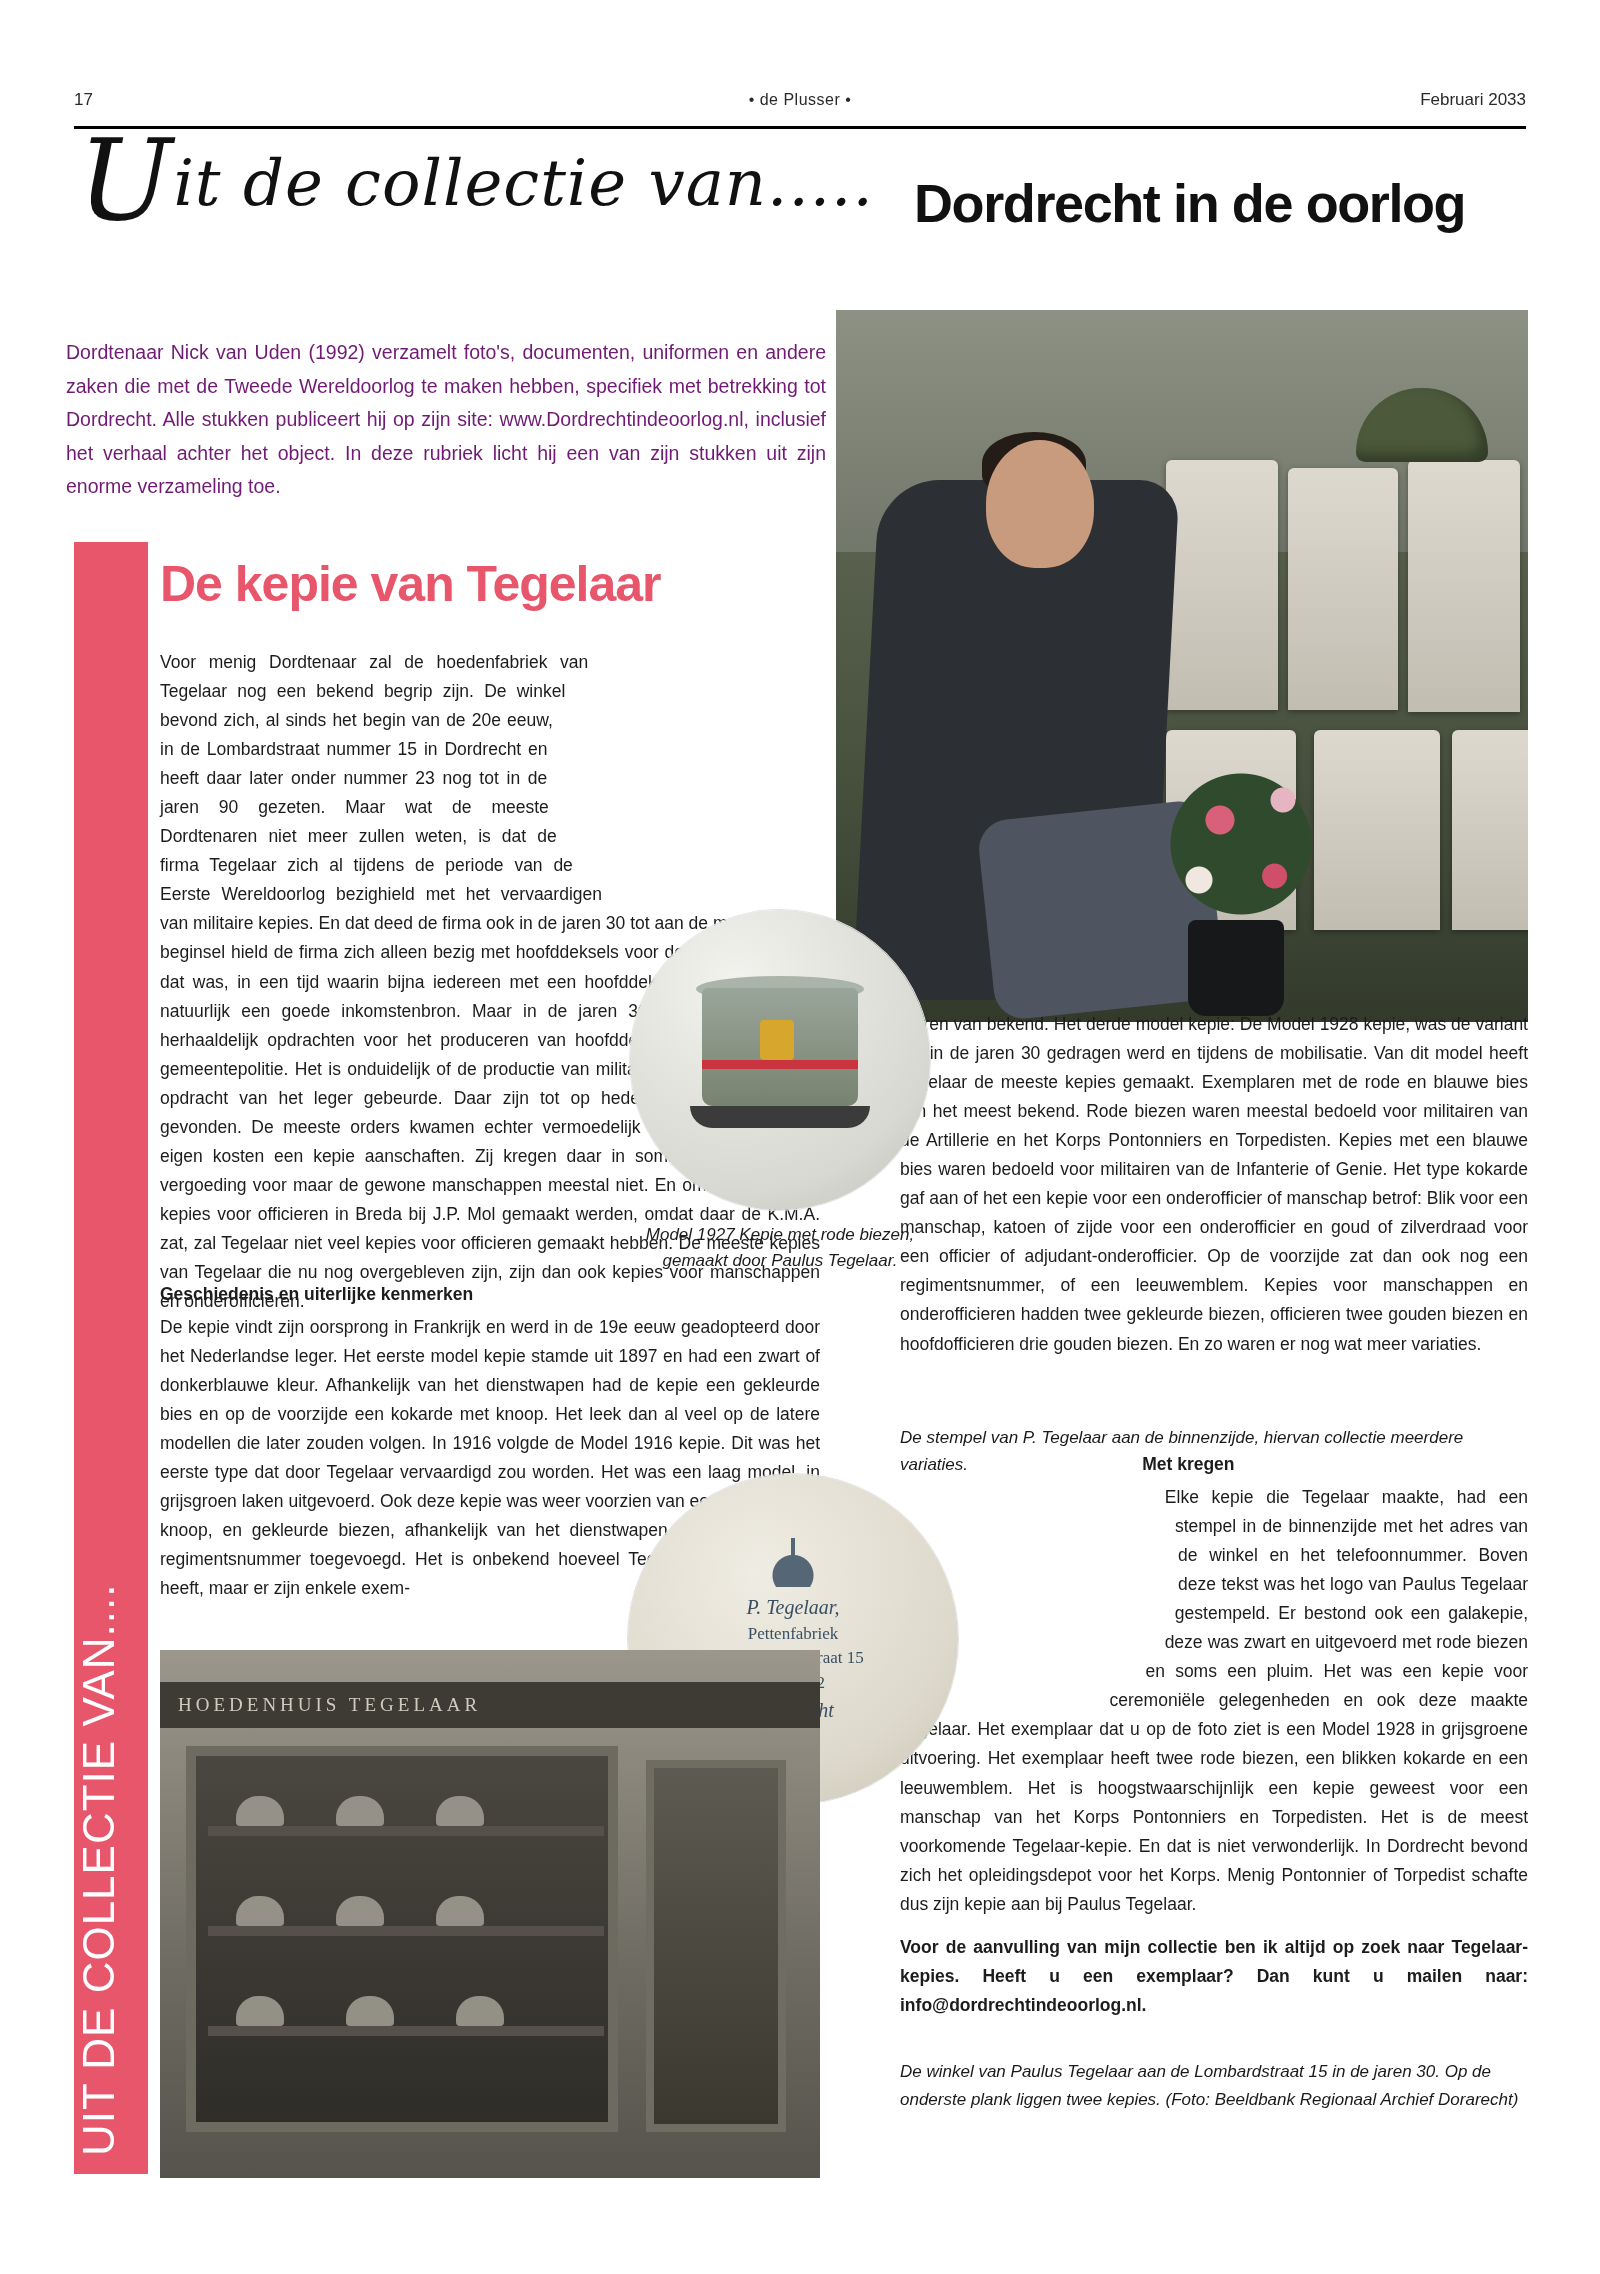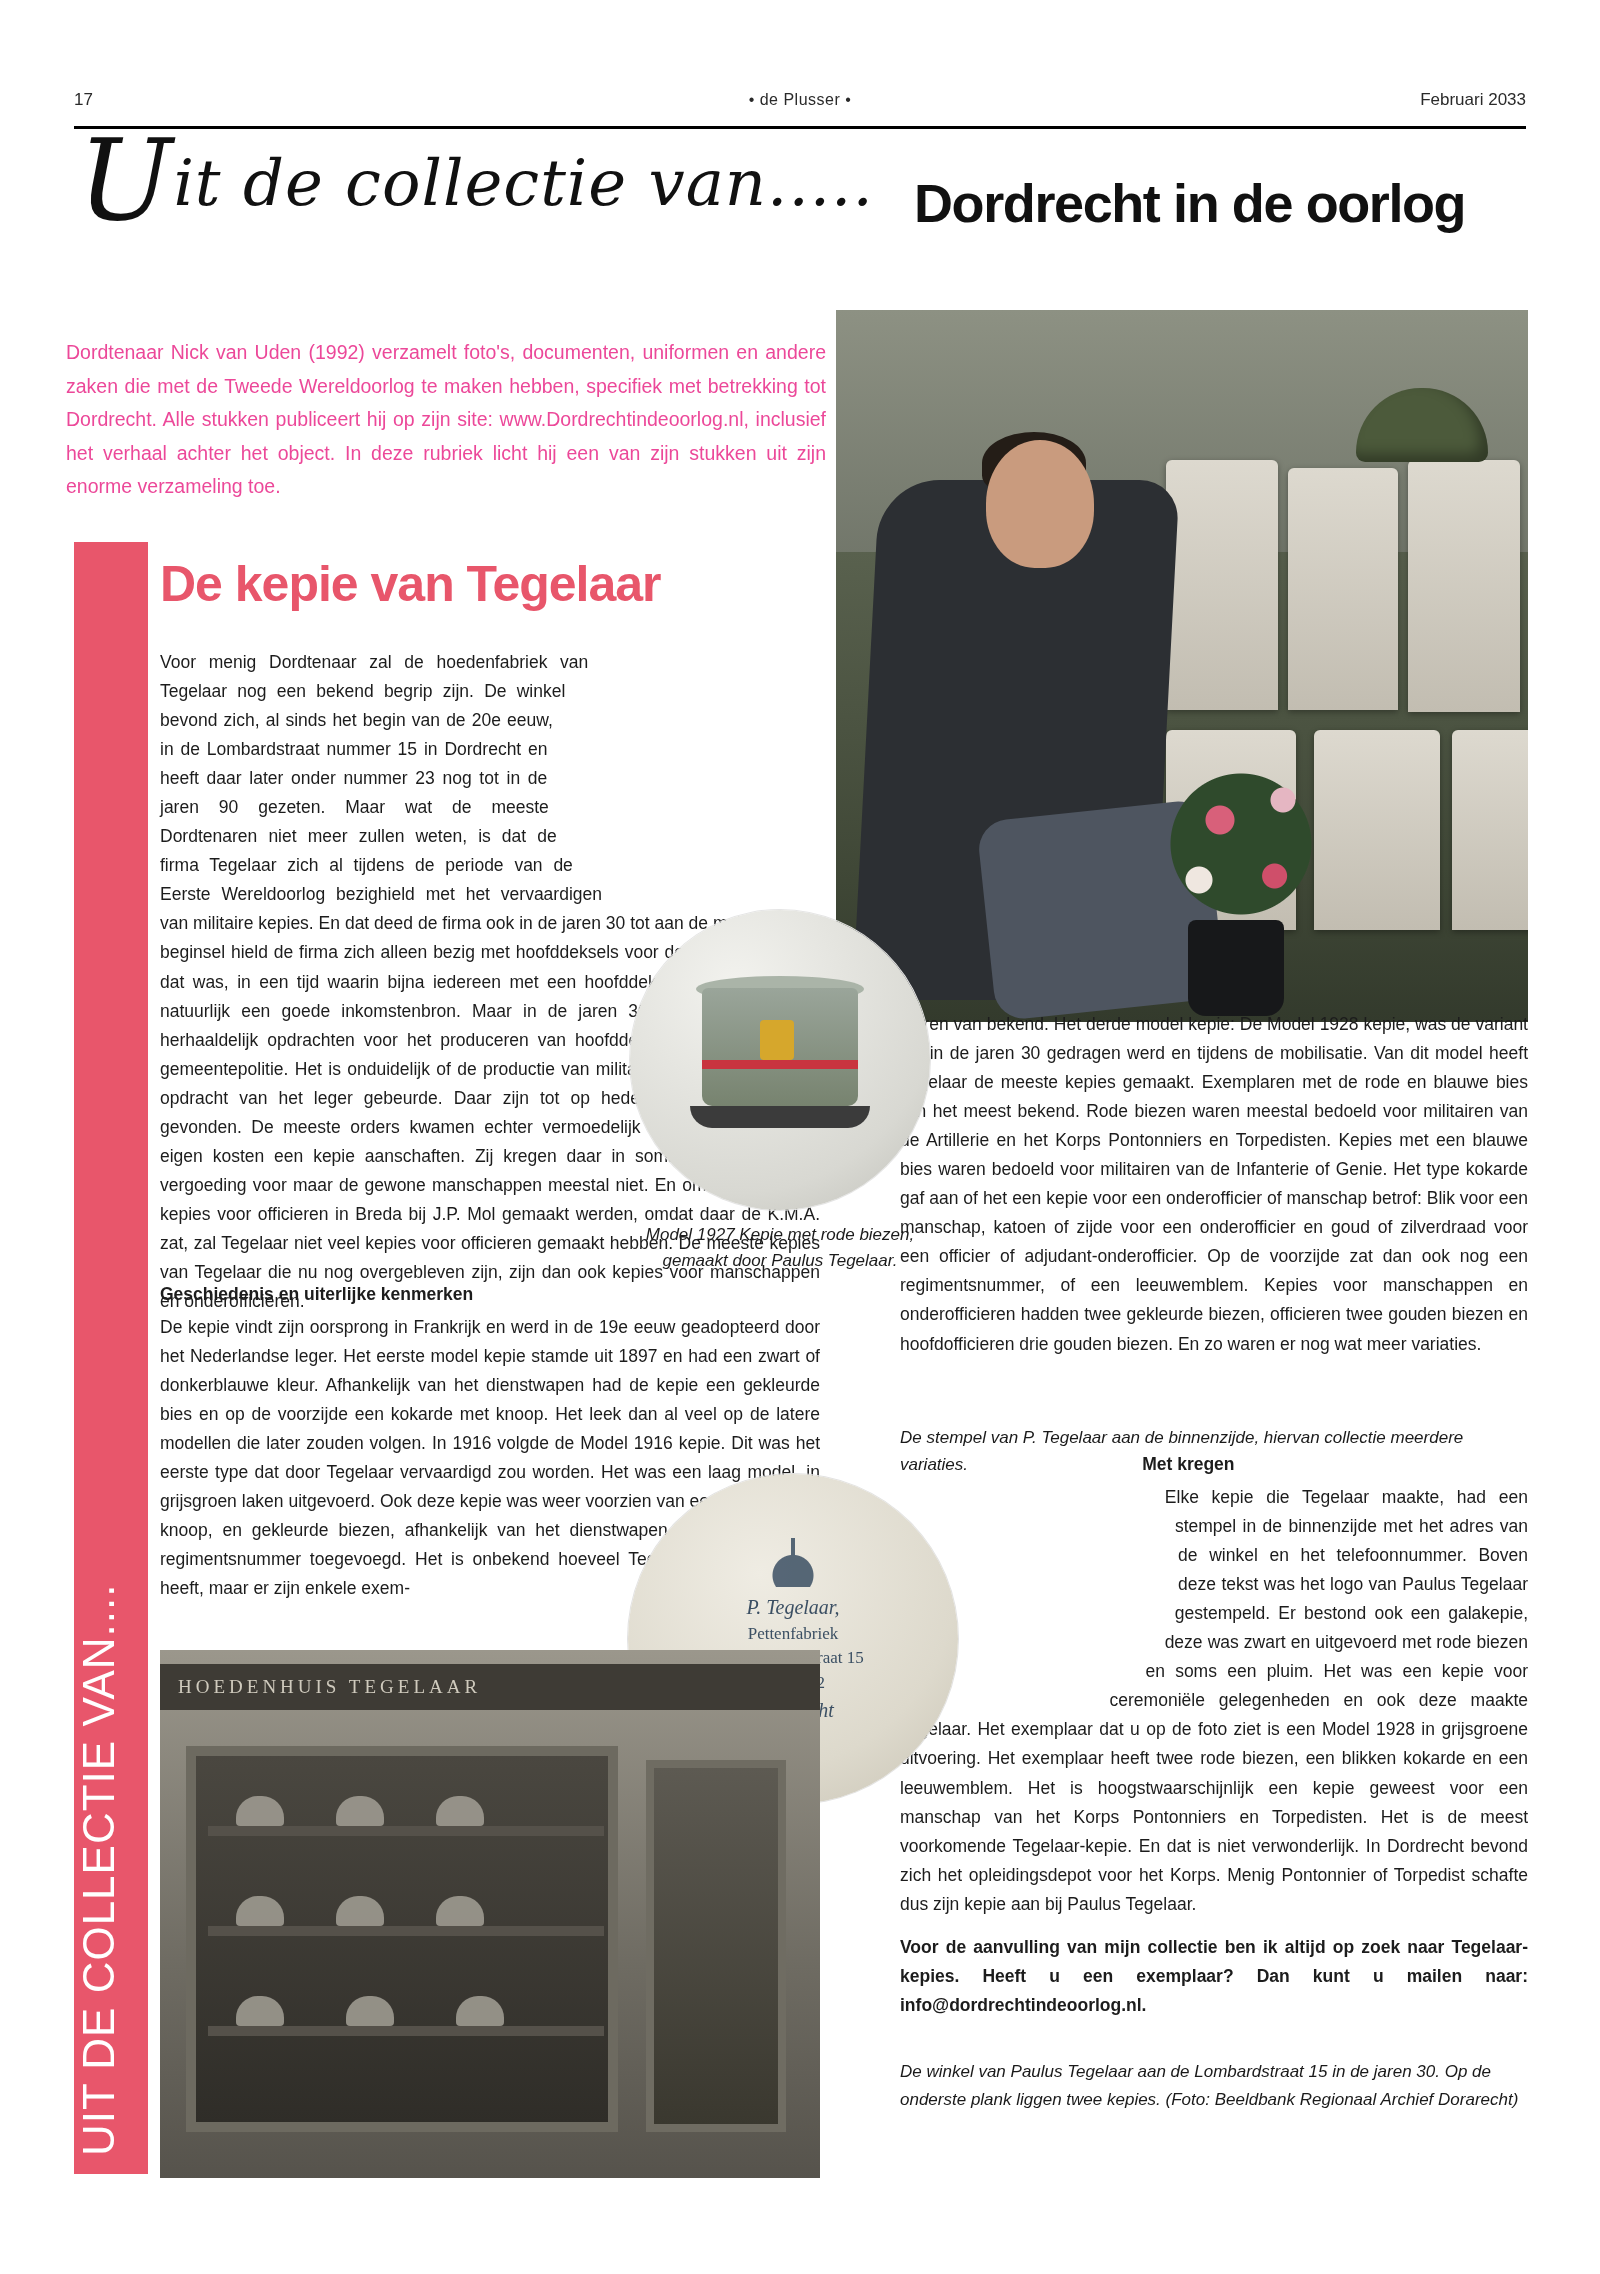--- a/index.html
+++ b/index.html
@@ -93,21 +93,21 @@
 
   
   .intro {
     position: absolute;
     left: 66px;
     top: 336px;
     width: 760px;
     font-size: 19.5px;
     line-height: 1.72;
     text-align: justify;
-    color: #ec4899;
+    color: #701a75;
   }
 
   
   .photo-top {
     position: absolute;
     left: 836px;
     top: 310px;
     width: 692px;
     height: 712px;
     overflow: hidden;
@@ -386,21 +386,21 @@
     height: 528px;
     overflow: hidden;
     background: #7d7a72;
   }
   .shop-facade {
     position: absolute; left: 0; top: 0; width: 100%; height: 100%;
     background: linear-gradient(#9b978c, #6e6b62 60%, #56534c);
   }
   .shop-sign {
     position: absolute;
-    left: 0; top: 14px;
+    left: 0; top: 32px;
     width: 100%; height: 46px;
     background: #3e3b35;
     color: #cfcabd;
     font-size: 19px;
     letter-spacing: 4px;
     display: flex;
     align-items: center;
     justify-content: flex-start;
     padding-left: 18px;
     box-sizing: border-box;

